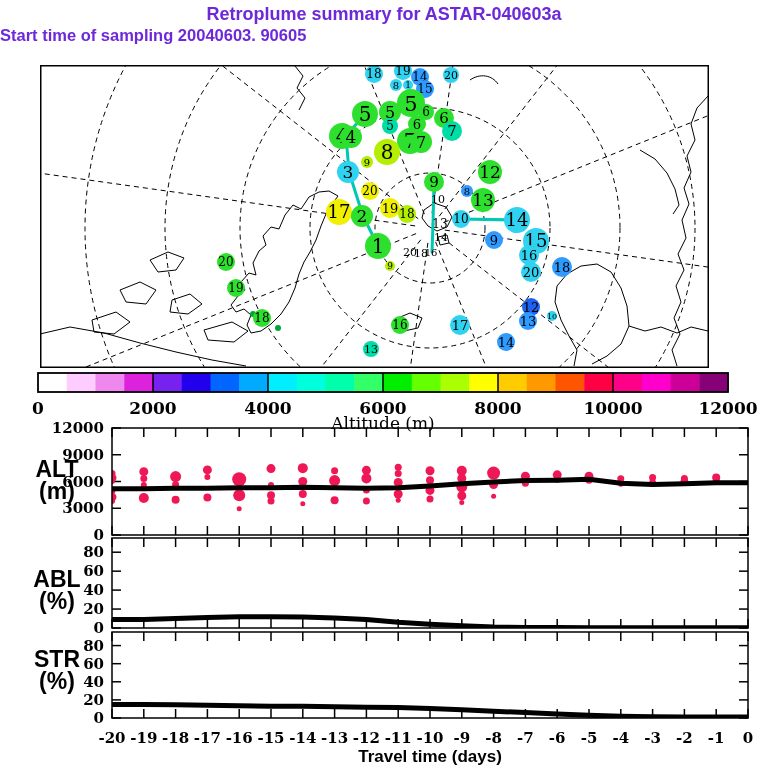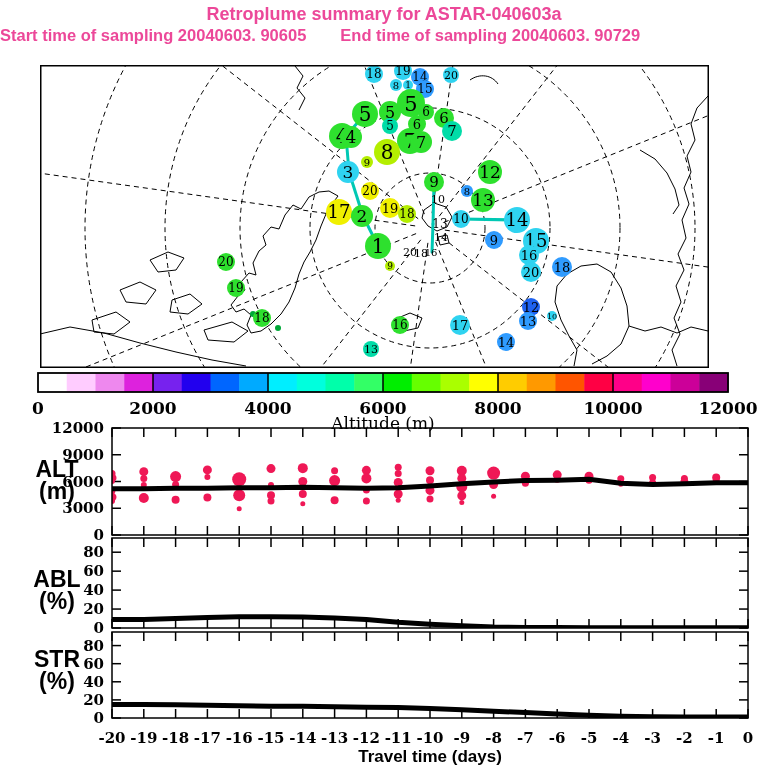--- a/index.html
+++ b/index.html
@@ -1,35 +1,34 @@
 <!DOCTYPE html>
 <html><head>
 <meta charset="utf-8">
 <style>
   html,body{margin:0;padding:0;background:#fff;}
   #fig{position:relative;width:768px;height:768px;background:#fff;overflow:hidden;
-       font-family:"Liberation Sans",sans-serif;color:#ec4899;}
+       font-family:"Liberation Sans",sans-serif;color:#6d28d9;}
   .hline{position:absolute;left:0;width:768px;text-align:center;font-weight:bold;white-space:pre;}
   #title{top:4px;font-size:18px;}
   #subtitle{top:26px;font-size:16.5px;display:flex;gap:34px;}
   #metline{top:45px;font-size:15.5px;}
   svg{position:absolute;}
   #map-svg{left:40px;top:65px;}
   #cbar-svg{left:0px;top:370px;}
   #panels-svg{left:0px;top:420px;}
   .serif{font-family:"DejaVu Serif","Liberation Serif",serif;}
 </style>
 </head>
 <body>
 
 <div id="fig">
   <div class="hline" id="title">Retroplume summary for ASTAR-040603a</div>
   <div class="hline" id="subtitle">
     <span>Start time of sampling 20040603. 90605</span>
-    <span>End time of sampling 20040603. 90729</span>
   </div>
 
   <svg id="map-svg" width="669" height="303" viewBox="40 65 669 303">
       <defs>
         <clipPath id="mapclip">
           <rect x="40" y="65" width="669" height="303"></rect>
         </clipPath>
       </defs>
       <g clip-path="url(#mapclip)">
         <g stroke="#000" stroke-width="1" fill="none" stroke-dasharray="5,4">

